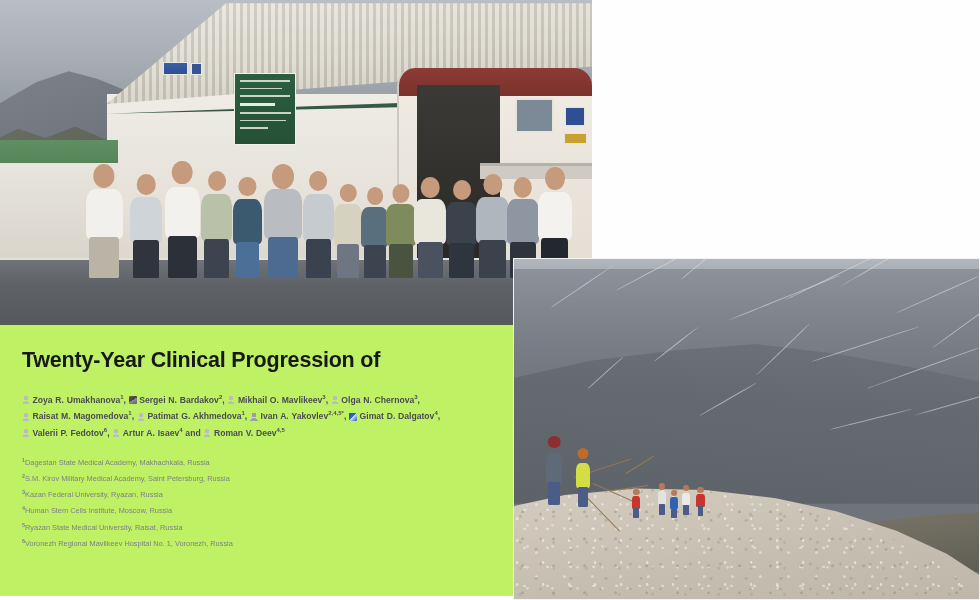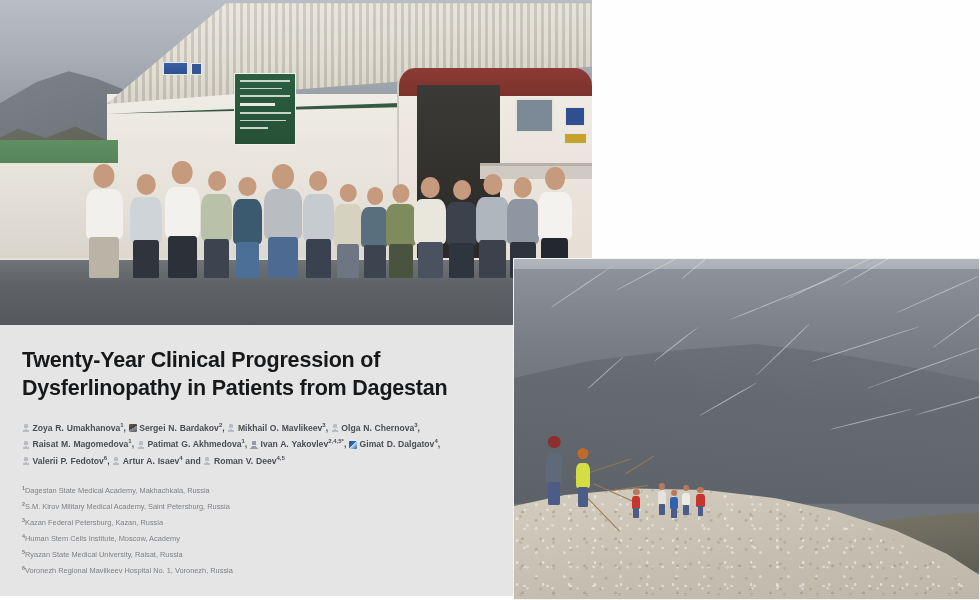--- a/index.html
+++ b/index.html
@@ -209,21 +209,21 @@
   .hiker { position: absolute; }
   .hiker .h { position: absolute; left: 50%; transform: translateX(-50%); top: 0; width: 52%; aspect-ratio: 1/1; border-radius: 50%; }
   .hiker .b { position: absolute; left: 16%; top: 26%; width: 68%; height: 44%; border-radius: 30% 30% 14% 14%; }
   .hiker .l { position: absolute; left: 26%; top: 68%; width: 48%; height: 34%; background: #4b5d86; border-radius: 10%; }
 
   
   .article {
     position: absolute;
     left: 0px; top: 325px;
     width: 513px; height: 271px;
-    background: #e5e5e5;
+    background: #bef264;
     padding: 22px 30px 0 22px;
   }
   .art-title {
     font-size: 21.5px;
     font-weight: 700;
     line-height: 1.30;
     color: #17181a;
     letter-spacing: -0.2px;
     max-width: 430px;
   }
@@ -461,28 +461,27 @@
           <div class="h" style="background:#b8795a"></div>
           <div class="b" style="background:#c6362e"></div>
           <div class="l"></div>
         </div>
       </div>
   </div>
 
   <div class="article">
     <h1 class="art-title">
       <span>Twenty-Year Clinical Progression of</span><br>
-      <span>Dysferlinopathy in Patients from Dagestan</span>
     </h1>
 
     <div class="authors" id="author-list"><span class="au"><span class="ico generic"></span><span>Zoya R. Umakhanova</span><span class="sup">1</span><span>,</span></span> <span class="au"><span class="ico photo"></span><span>Sergei N. Bardakov</span><span class="sup">2</span><span>,</span></span> <span class="au"><span class="ico generic"></span><span>Mikhail O. Mavlikeev</span><span class="sup">3</span><span>,</span></span> <span class="au"><span class="ico generic"></span><span>Olga N. Chernova</span><span class="sup">3</span><span>,</span></span> <span class="au"><span class="ico generic"></span><span>Raisat M. Magomedova</span><span class="sup">1</span><span>,</span></span> <span class="au"><span class="ico generic"></span><span>Patimat G. Akhmedova</span><span class="sup">1</span><span>,</span></span> <span class="au"><span class="ico bust"></span><span>Ivan A. Yakovlev</span><span class="sup">2,4,5*</span><span>,</span></span> <span class="au"><span class="ico blue"></span><span>Gimat D. Dalgatov</span><span class="sup">4</span><span>,</span></span> <span class="au"><span class="ico generic"></span><span>Valerii P. Fedotov</span><span class="sup">6</span><span>,</span></span> <span class="au"><span class="ico generic"></span><span>Artur A. Isaev</span><span class="sup">4</span><span> and</span></span> <span class="au"><span class="ico generic"></span><span>Roman V. Deev</span><span class="sup">4,5</span></span> </div>
 
     <div class="affils" id="affiliation-list">
         <div class="row"><span class="sup">1</span><span>Dagestan State Medical Academy, Makhachkala, Russia</span></div>
         <div class="row"><span class="sup">2</span><span>S.M. Kirov Military Medical Academy, Saint Petersburg, Russia</span></div>
-        <div class="row"><span class="sup">3</span><span>Kazan Federal Petersburg, Kazan, Russia</span></div>
-        <div class="row"><span class="sup">4</span><span>Human Stem Cells Institute, Moscow, Academy</span></div>
+        <div class="row"><span class="sup">3</span><span>Kazan Federal University, Ryazan, Russia</span></div>
+        <div class="row"><span class="sup">4</span><span>Human Stem Cells Institute, Moscow, Russia</span></div>
         <div class="row"><span class="sup">5</span><span>Ryazan State Medical University, Raisat, Russia</span></div>
         <div class="row"><span class="sup">6</span><span>Voronezh Regional Mavlikeev Hospital No. 1, Voronezh, Russia</span></div>
       </div>
   </div>
 
 </div>
 
 </body></html>

